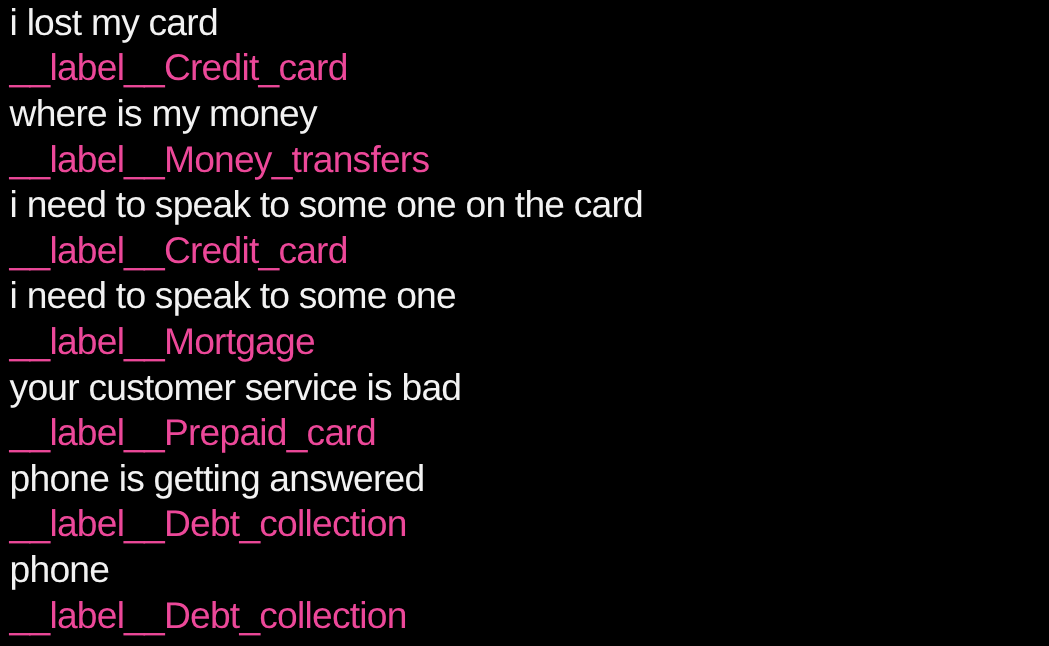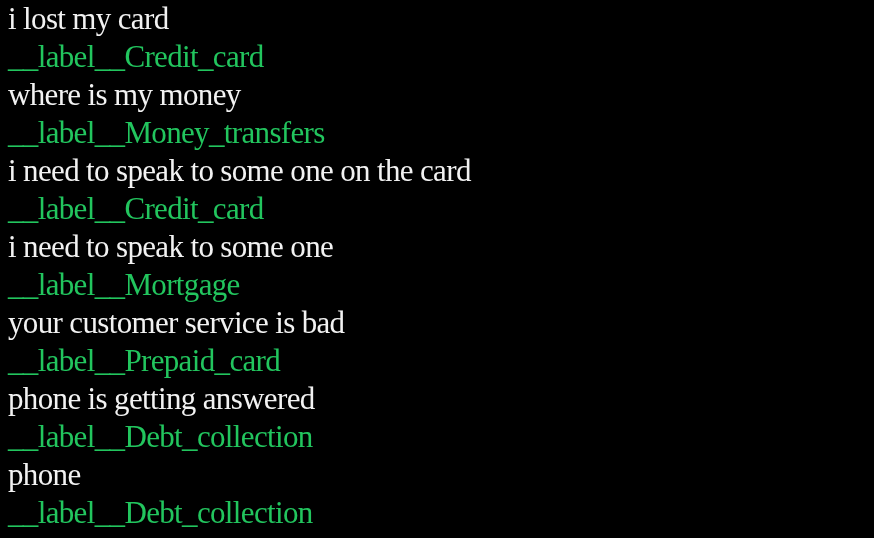--- a/index.html
+++ b/index.html
@@ -11,39 +11,39 @@
   body {
     width: 874px;
     height: 538px;
     overflow: hidden;
   }
   #terminal {
     width: 874px;
     height: 538px;
     background: #000000;
     color: #f2f2f2;
-    font-family: Liberation Serif, serif;
+    font-family: Liberation Sans, sans-serif;
     font-size: 31px;
     line-height: 38px;
     padding: 0 0 0 8px;
     box-sizing: border-box;
     overflow: hidden;
     white-space: pre;
     letter-spacing: -0.65px;
     -webkit-font-smoothing: antialiased;
   }
   .term-line {
     height: 38px;
     line-height: 38px;
     white-space: pre;
     margin: 0;
     padding: 0;
   }
   .term-line.is-label {
-    color: #22c55e;
+    color: #ec4899;
   }
   .term-line.is-text {
     color: #f2f2f2;
   }
 </style>
 </head>
 <body>
 
 <div id="terminal"><div class="term-line is-text">i lost my card</div><div class="term-line is-label">__label__Credit_card</div><div class="term-line is-text">where is my money</div><div class="term-line is-label">__label__Money_transfers</div><div class="term-line is-text">i need to speak to some one on the card</div><div class="term-line is-label">__label__Credit_card</div><div class="term-line is-text">i need to speak to some one</div><div class="term-line is-label">__label__Mortgage</div><div class="term-line is-text">your customer service is bad</div><div class="term-line is-label">__label__Prepaid_card</div><div class="term-line is-text">phone is getting answered</div><div class="term-line is-label">__label__Debt_collection</div><div class="term-line is-text">phone</div><div class="term-line is-label">__label__Debt_collection</div></div>
 

